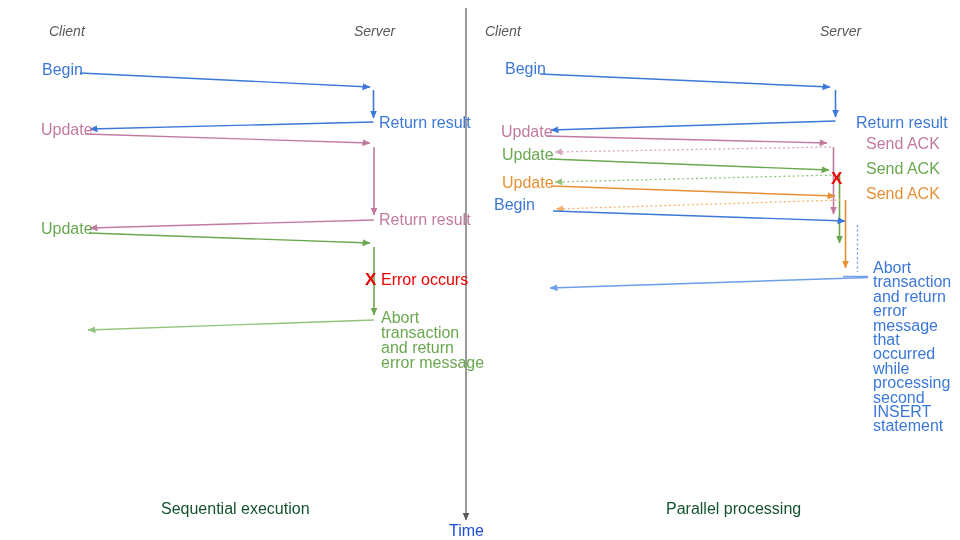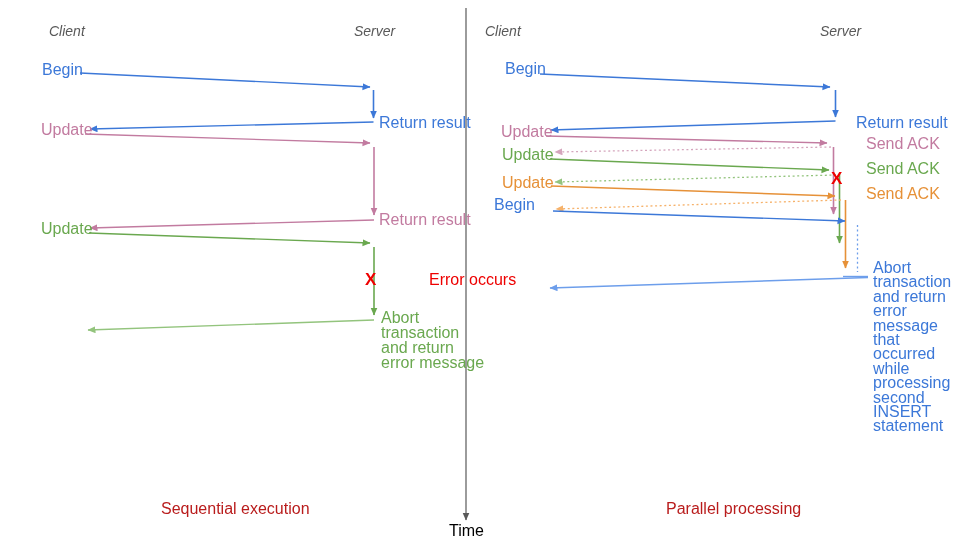--- a/index.html
+++ b/index.html
@@ -3,28 +3,28 @@
 <meta charset="utf-8">
 <style>
   html,body{margin:0;padding:0;background:#fff;}
   #stage{
     position:relative;width:960px;height:540px;overflow:hidden;background:#ffffff;
     font-family:"Liberation Sans", sans-serif;
   }
   #wires{position:absolute;left:0;top:0;width:960px;height:540px;}
   .lbl{position:absolute;font-size:16px;line-height:14px;white-space:pre-line;}
   .hdr{font-size:14px;font-style:italic;color:var(--c-gray);}
-  .cap{font-size:16px;color:#b91c1c;}
+  .cap{font-size:16px;color:#14532d;}
   .xmark{font-size:17px;font-weight:bold;color:var(--c-red);line-height:17px;}
   .c-blue{color:var(--c-blue);}
   .c-pink{color:var(--c-pink);}
   .c-green{color:var(--c-green);}
   .c-orange{color:var(--c-orange);}
-  .c-red{color:var(--c-red);margin-left:48px;}
-  .c-black{color:#000000;}
+  .c-red{color:var(--c-red);}
+  .c-black{color:#1d4ed8;}
   .abort-left{line-height:15px;}
   .abort-right{line-height:14.4px;}
   svg line, svg path{fill:none;}
 </style>
 </head>
 <body>
 
 <div id="stage">
 
   <svg id="wires" viewBox="0 0 960 540" xmlns="http://www.w3.org/2000/svg">

